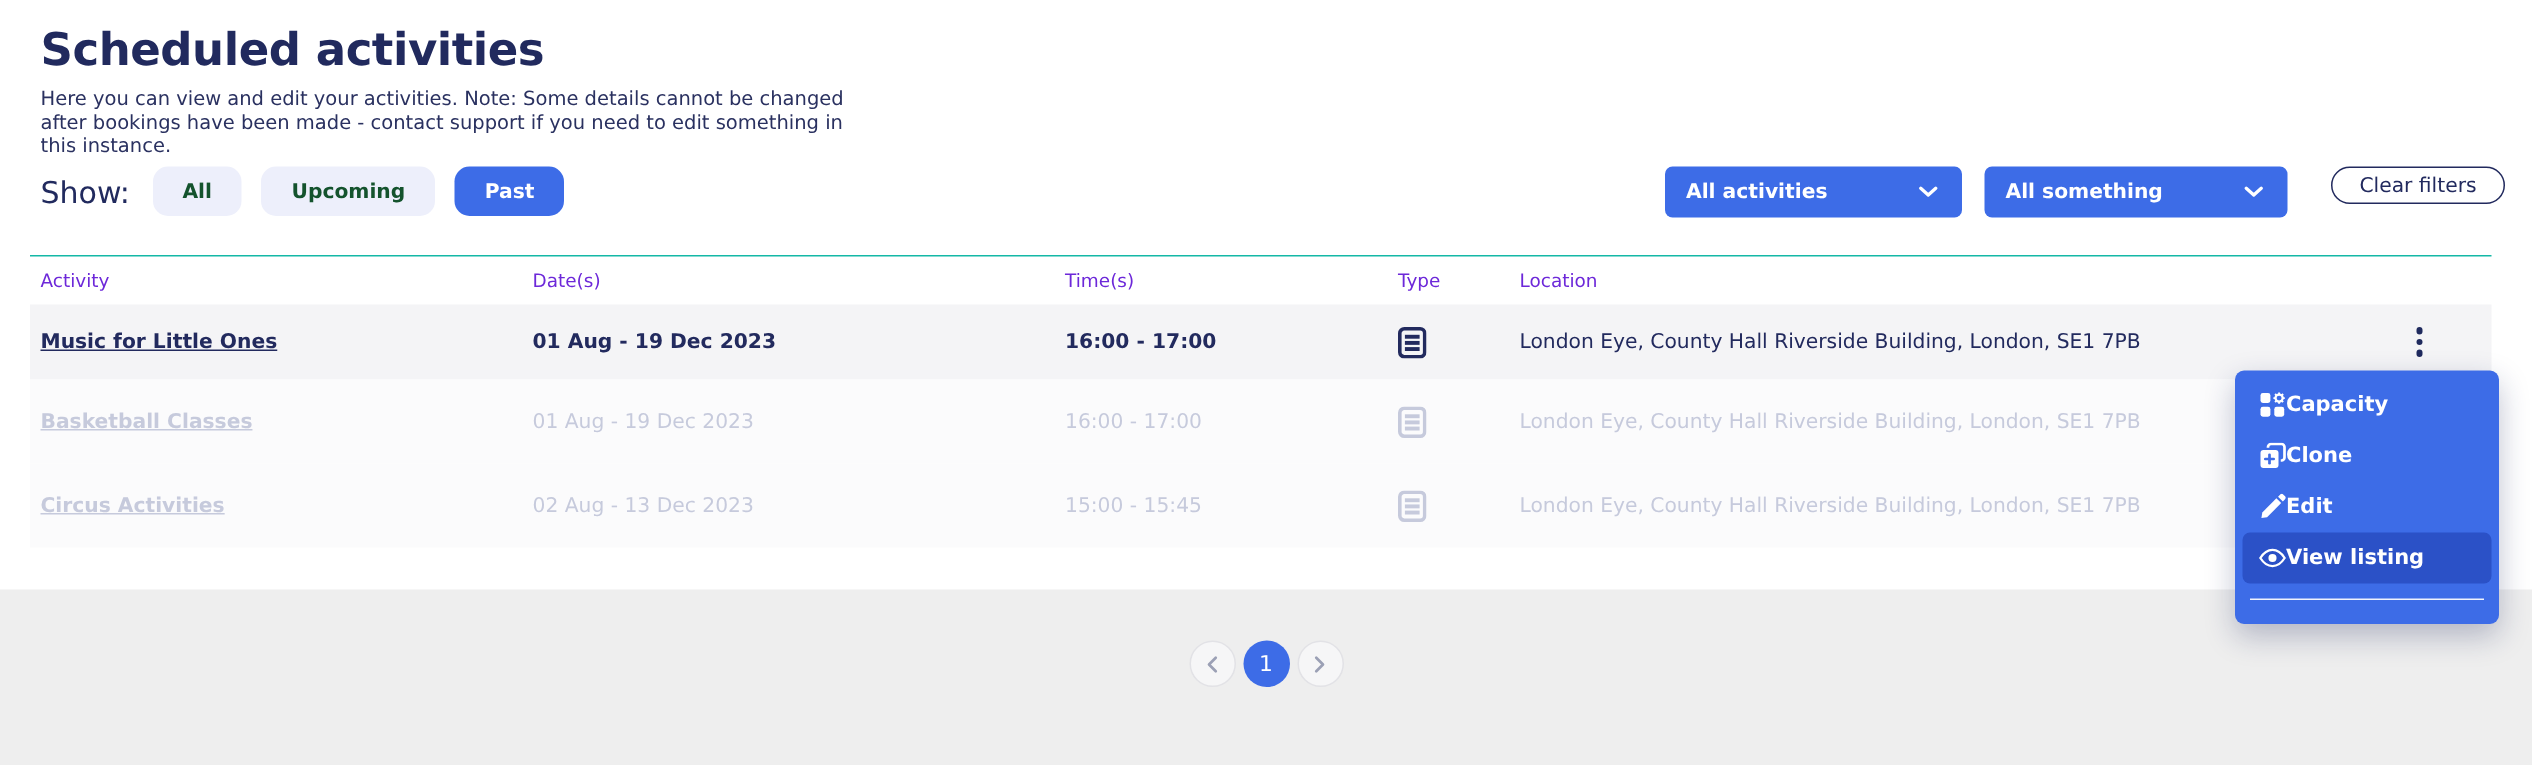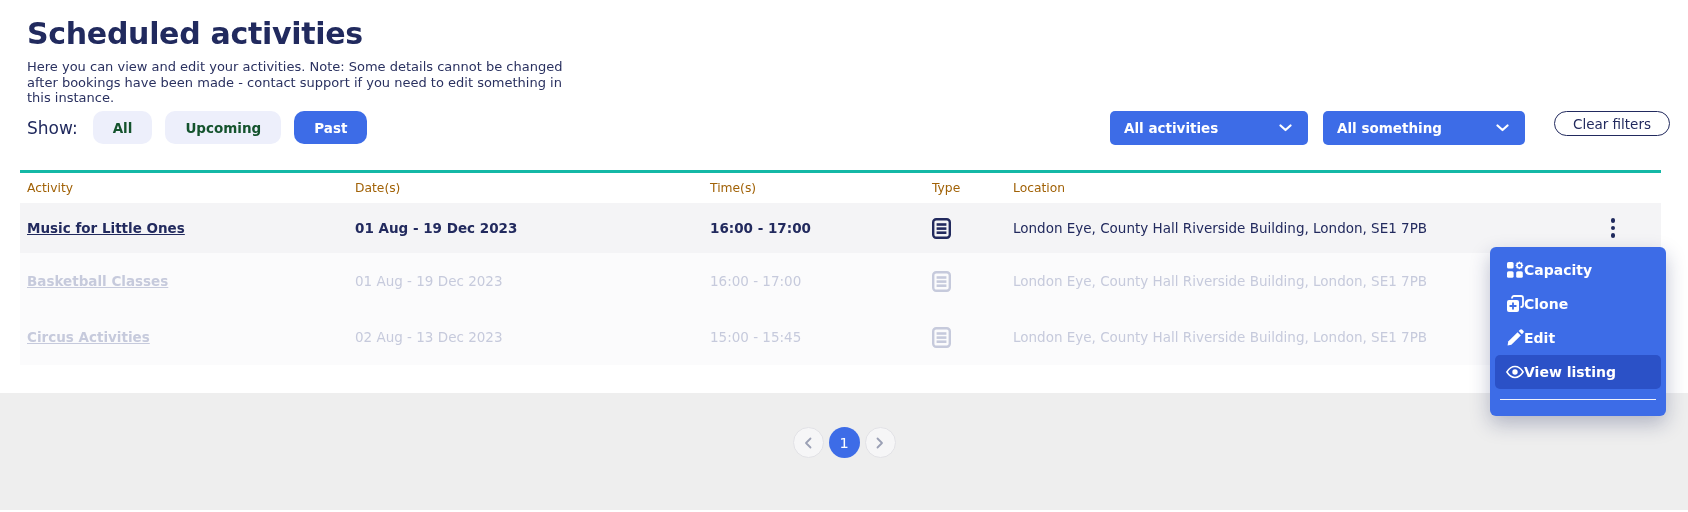--- a/index.html
+++ b/index.html
@@ -18,21 +18,21 @@
   }
   .page-desc {
     position:absolute; left:27px; top:59px; width:556px;
     font-size:13px; line-height:15.5px; color:#2A3160;
   }
   
   .show-group {
     position:absolute; left:27px; top:111px; height:33px;
     display:flex; align-items:center; gap:13px;
   }
-  .show-label { font-size:17px; color:#212A5E; margin-right:2px; }
+  .show-label { font-size:20px; color:#212A5E; margin-right:2px; }
   .seg-btn {
     height:33px; padding:0 20px; border:none; border-radius:10px;
     background:#EDEFFB; color:#14532d; font-size:13.5px; font-weight:700;
     font-family:inherit; display:flex; align-items:center; cursor:pointer;
   }
   .seg-btn.active { background:#3D6CE7; color:#ffffff; }
   .dropdown {
     position:absolute; top:111px; height:34px; border-radius:5px;
     background:#3D6CE7; color:#ffffff; font-size:13.5px; font-weight:700;
     display:flex; align-items:center; justify-content:space-between;
@@ -42,22 +42,22 @@
   .dd-locations  { left:1323px; width:202px; }
   .clear-btn {
     position:absolute; left:1554px; top:111px; width:116px; height:25px;
     border:1.5px solid #222A5E; border-radius:17px; background:#ffffff;
     color:#222A5E; font-size:13.5px; font-family:inherit; cursor:pointer;
     display:flex; align-items:center; justify-content:center;
   }
   
   .table { position:absolute; left:20px; top:170px; width:1641px; }
   .thead {
-    position:relative; height:33px; border-top:3px solid #14b8a6;
-    font-size:12.3px; color:#a16207;
+    position:relative; height:33px; border-top:1px solid #14b8a6;
+    font-size:12.3px; color:#6d28d9;
   }
   .cell { position:absolute; top:0; bottom:0; display:flex; align-items:center; }
   .c-activity { left:7px;    width:320px; }
   .c-dates    { left:335px;  width:330px; }
   .c-times    { left:690px;  width:210px; }
   .c-type     { left:912px;  width:70px;  }
   .c-loc      { left:993px;  width:560px; }
   .c-actions  { left:1573px; width:40px; justify-content:center; }
   .row { position:relative; font-size:13.5px; }
   .row-active { height:50px; background:#F4F4F6; }

